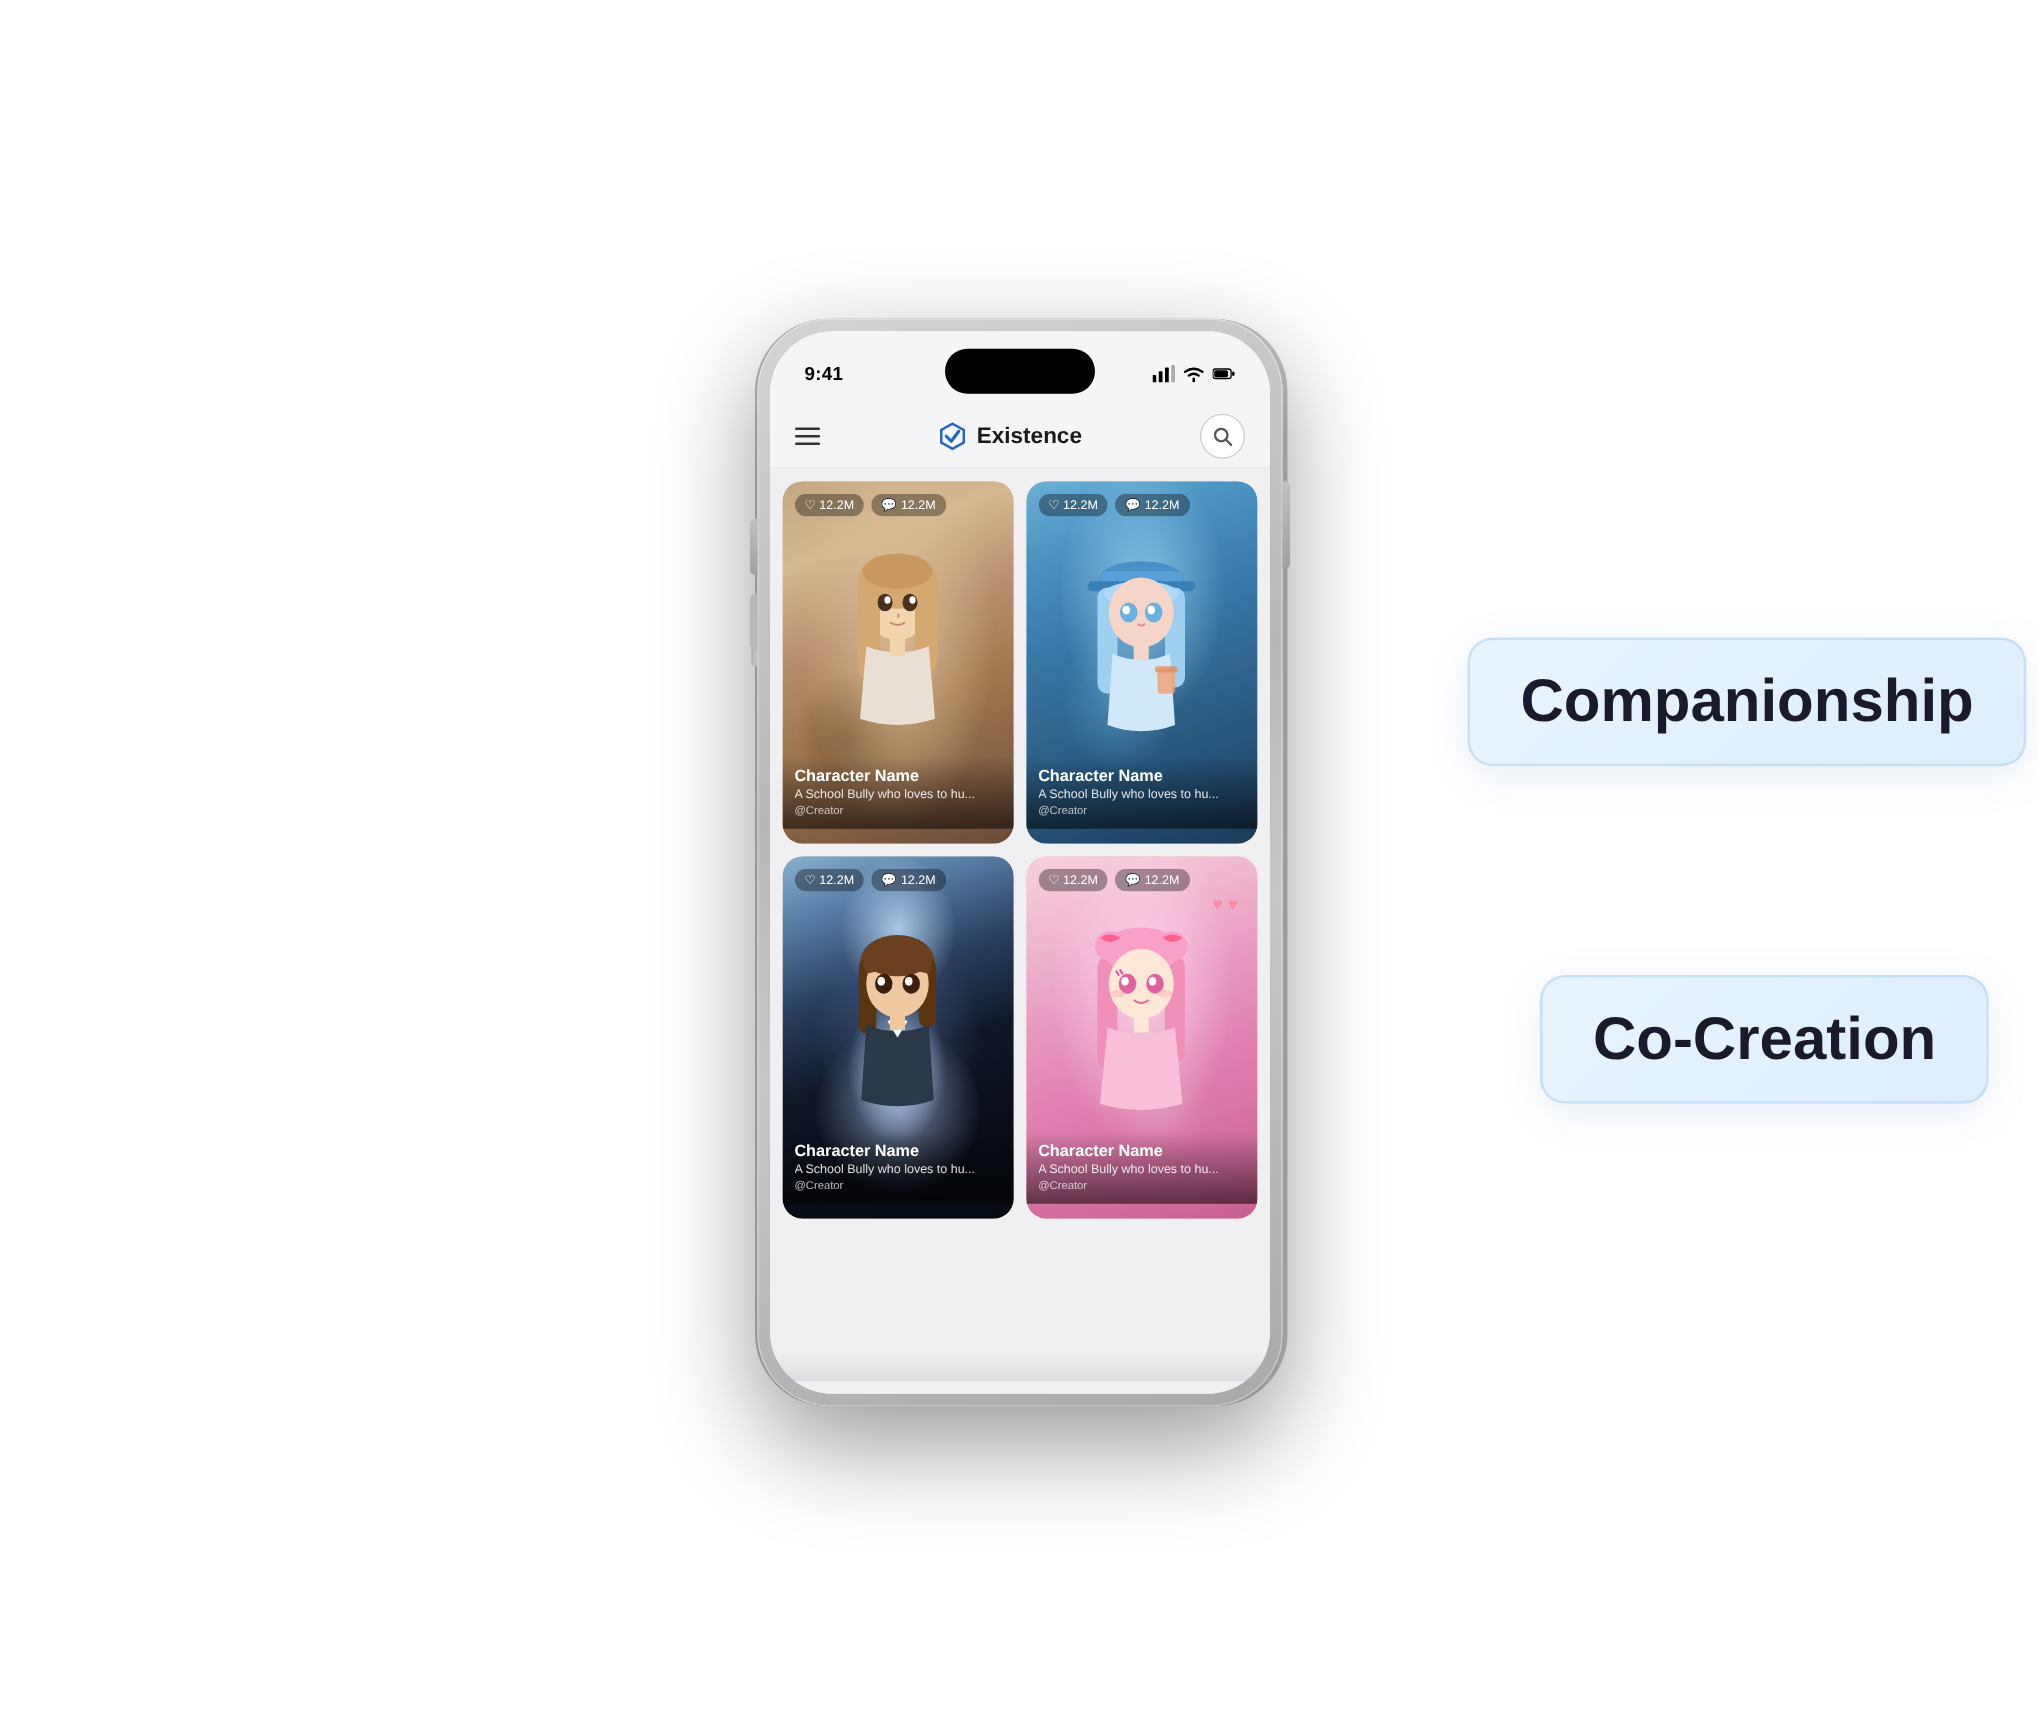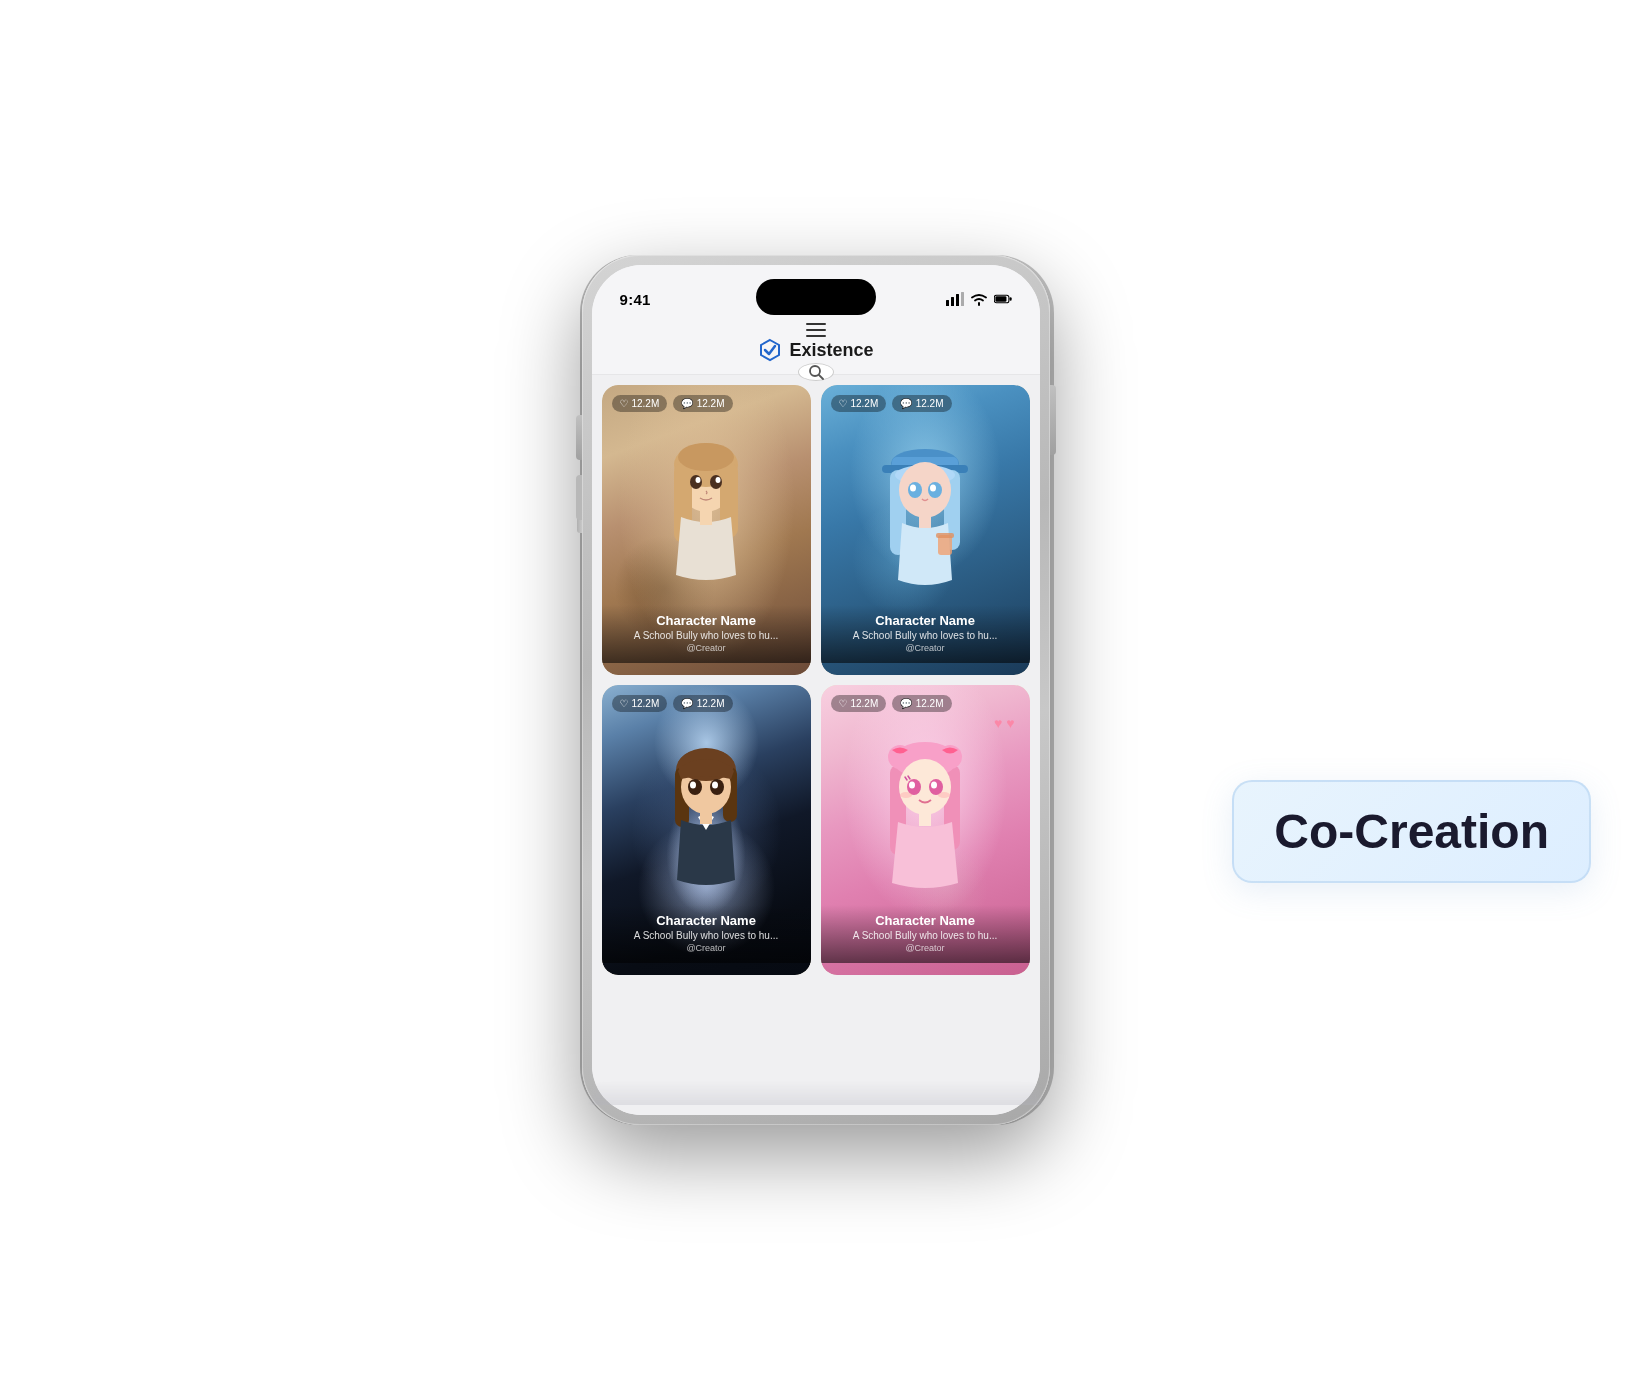--- a/index.html
+++ b/index.html
@@ -64,32 +64,31 @@
     
     .phone-wrapper {
       position: absolute;
       left: 50%;
       top: 50%;
       transform: translate(-50%, -50%);
       z-index: 10;
     }
 
     .phone-outer {
-      width: 468px;
+      width: 420px;
       height: 870px;
       background: linear-gradient(160deg, #d4d4d4 0%, #b8b8b8 40%, #c8c8c8 60%, #a8a8a8 100%);
       border-radius: 58px;
       padding: 10px;
       box-shadow:
         0 0 0 1px rgba(255,255,255,0.3) inset,
         0 30px 80px rgba(0,0,0,0.4),
         4px 0 0 rgba(180,180,180,0.8),
         -2px 0 0 rgba(120,120,120,0.5);
       position: relative;
-      text-align: center;
     }
 
     
     .phone-outer::before {
       content: '';
       position: absolute;
       right: -6px;
       top: 130px;
       width: 6px;
       height: 70px;
@@ -172,21 +171,20 @@
       left: 0;
       right: 0;
       height: 52px;
       background: #f5f5f7;
       display: flex;
       align-items: center;
       justify-content: space-between;
       padding: 0 20px;
       z-index: 40;
       border-bottom: 1px solid rgba(0,0,0,0.06);
-      flex-direction: column;
     }
 
     .header-menu-icon {
       display: flex;
       flex-direction: column;
       gap: 4px;
       cursor: pointer;
     }
 
     .header-menu-icon span {
@@ -418,20 +416,23 @@
       background: linear-gradient(90deg, #b0b0b0, #c8c8c8);
       border-radius: 3px 0 0 3px;
     }
   </style>
 </head>
 <body>
 
 <div class="scene">
 
 
+  <div class="badge badge-companionship">
+    <span>Companionship</span>
+  </div>
 
 
   <div class="badge badge-cocreation">
     <span>Co-Creation</span>
   </div>
 
   <div class="phone-wrapper">
     <div class="phone-outer">
       <div class="phone-side-btn-left"></div>
       <div class="phone-inner">

